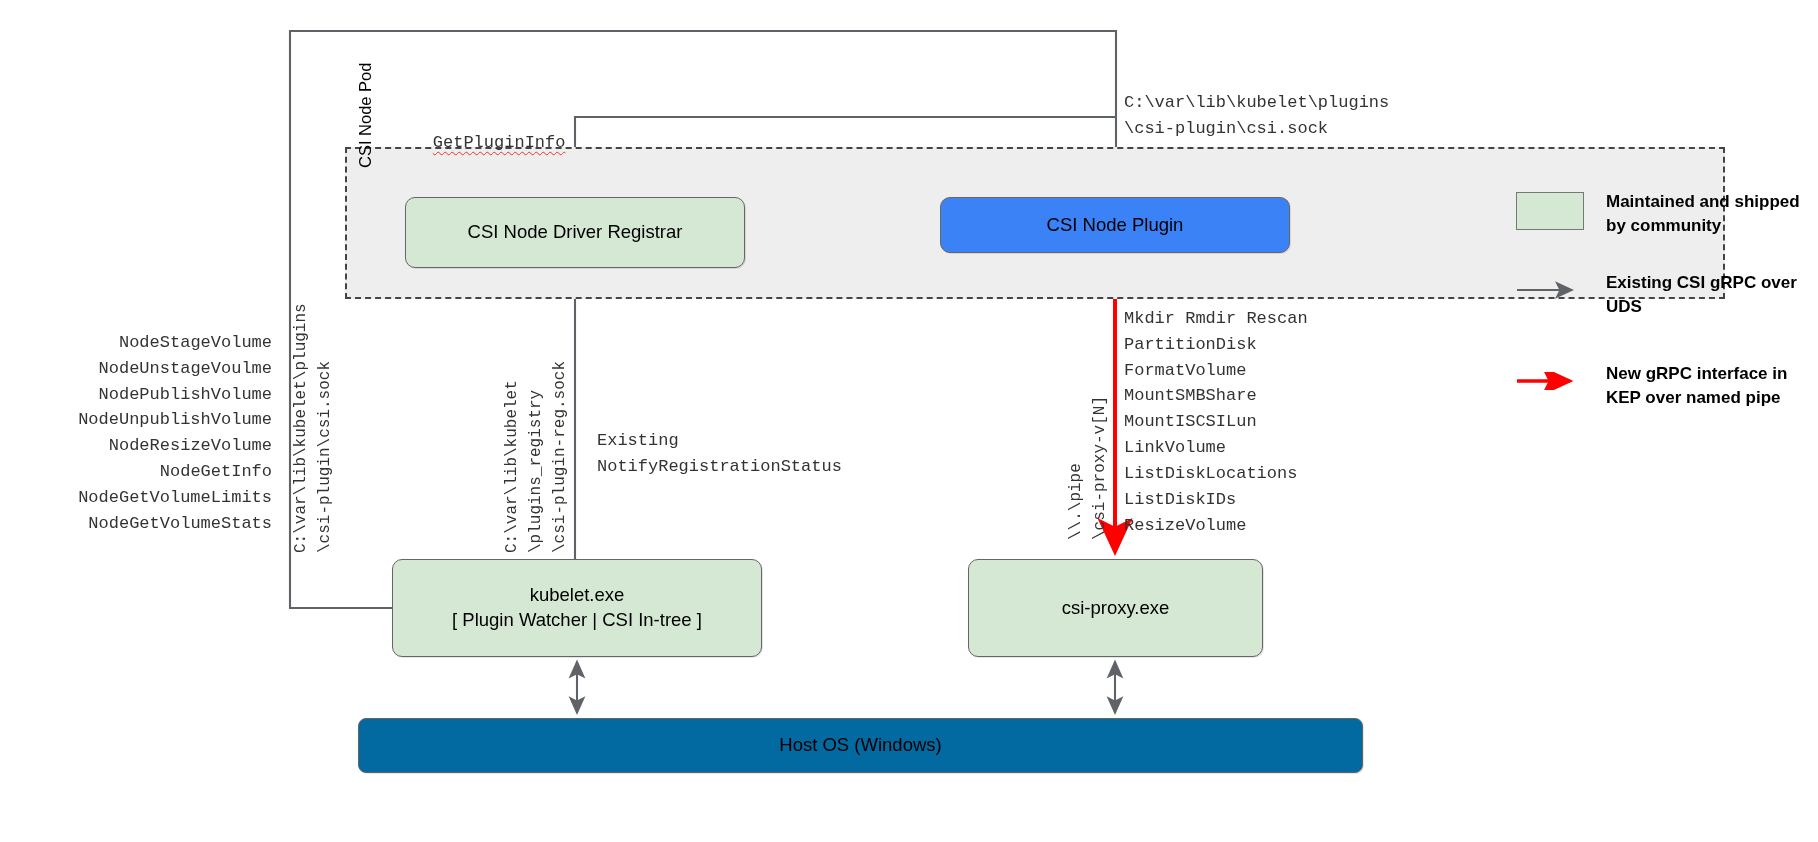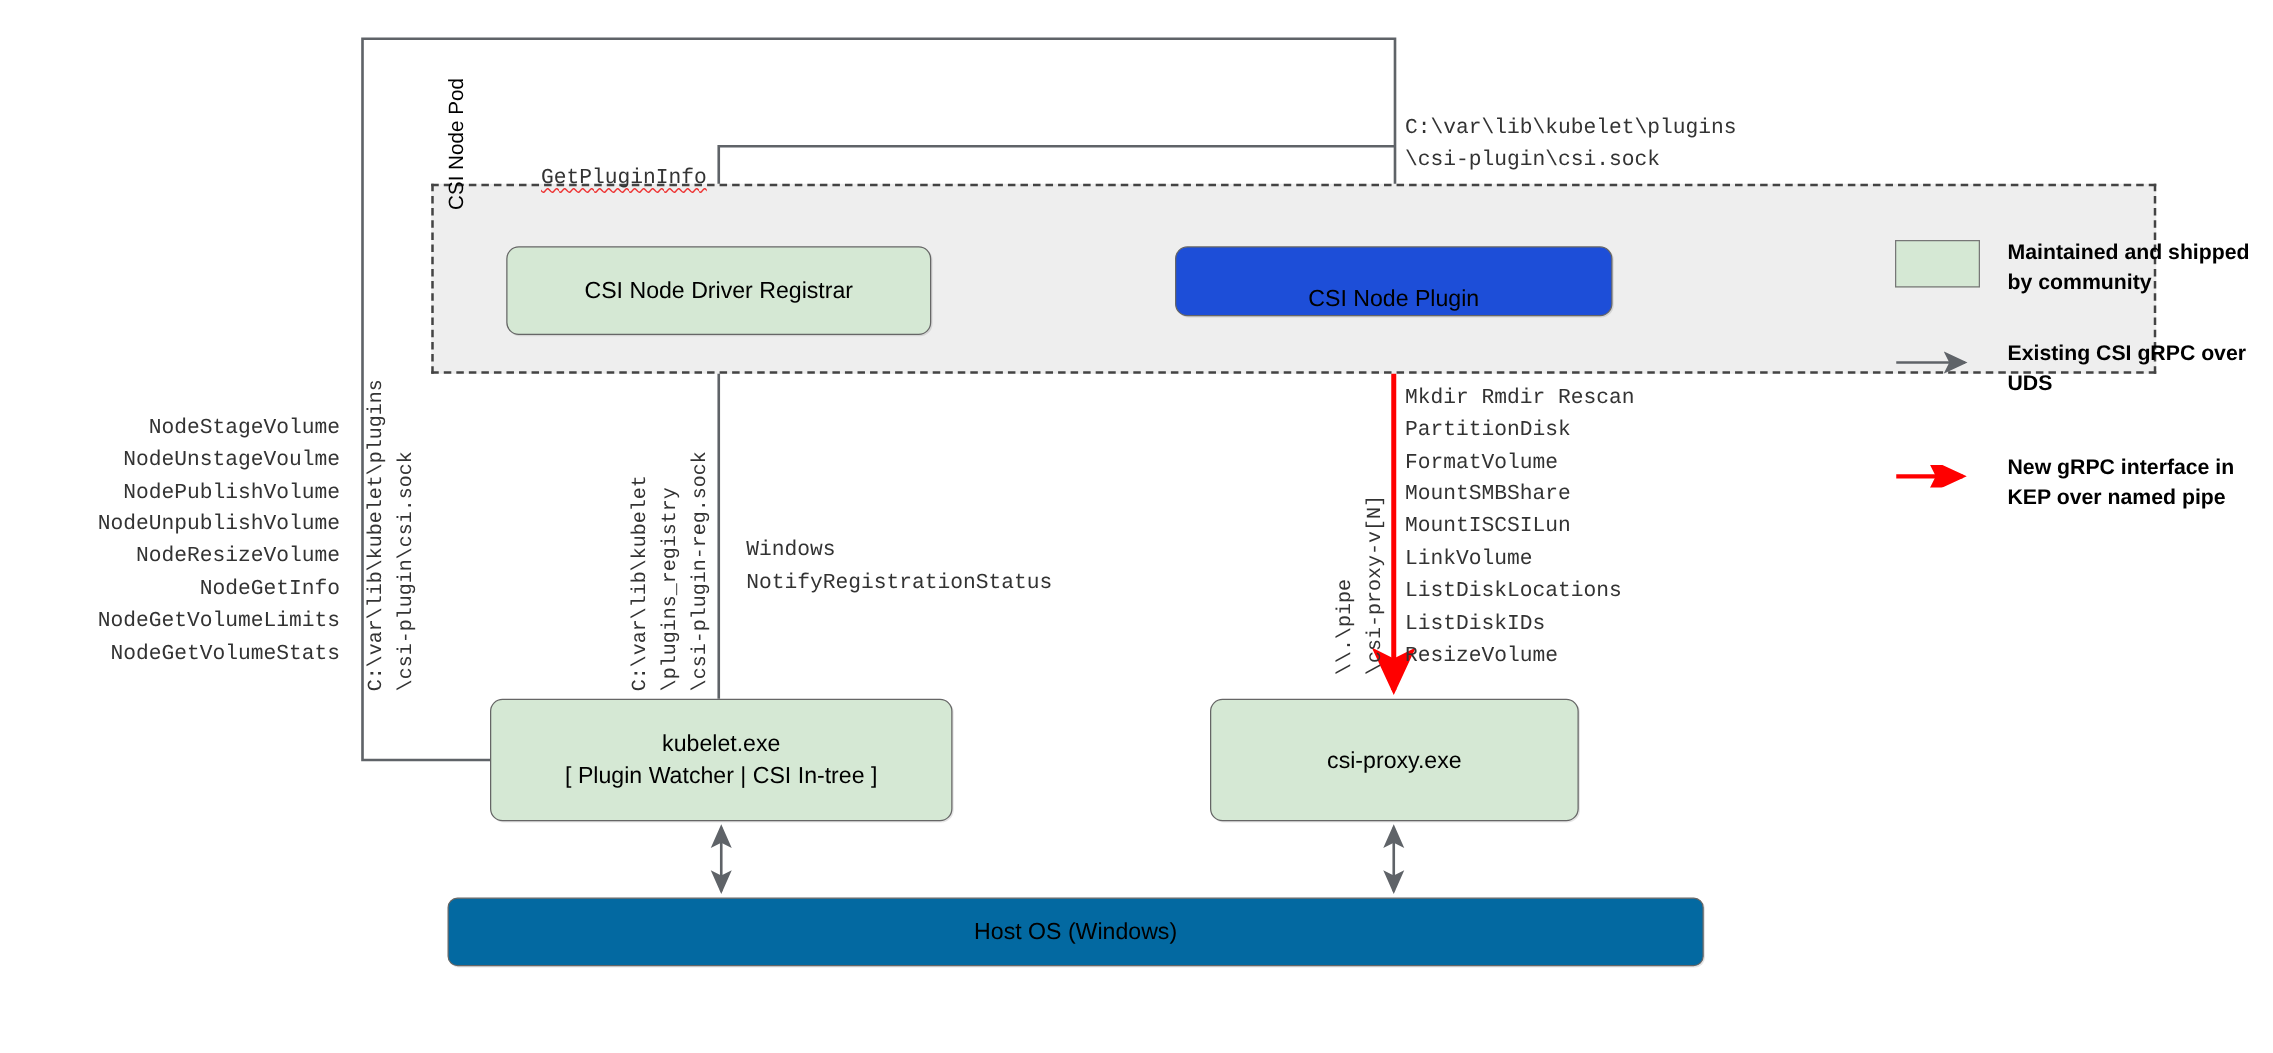--- a/index.html
+++ b/index.html
@@ -42,21 +42,21 @@
     align-items:center;
     justify-content:center;
     flex-direction:column;
     text-align:center;
     font-size:18.5px;
     line-height:1.35;
     color:#000;
     box-shadow:1px 1px 0 rgba(0,0,0,.10);
   }
   .green{background:#d5e8d4;}
-  .amber{background:#1d4ed8;justify-content:flex-end;}
+  .amber{background:#3b82f6;}
   .blue{background:#0369a1;}
 
   #box-registrar{left:405px;top:197px;width:340px;height:71px;}
   #box-plugin{left:940px;top:197px;width:350px;height:56px;}
   #box-kubelet{left:392px;top:559px;width:370px;height:98px;}
   #box-csiproxy{left:968px;top:559px;width:295px;height:98px;}
   #box-hostos{left:358px;top:718px;width:1005px;height:55px;border-radius:8px;font-size:18.5px;}
 
   .nodebox .l1{display:block;}
   .nodebox .l2{display:block;}
@@ -190,21 +190,21 @@
 
   <div class="lbl mono-lbl" id="lbl-node-calls">NodeStageVolume
 NodeUnstageVoulme
 NodePublishVolume
 NodeUnpublishVolume
 NodeResizeVolume
 NodeGetInfo
 NodeGetVolumeLimits
 NodeGetVolumeStats</div>
 
-  <div class="lbl mono-lbl" id="lbl-getinfo">Windows
+  <div class="lbl mono-lbl" id="lbl-getinfo">Existing
 NotifyRegistrationStatus</div>
 
   <div class="lbl mono-lbl" id="lbl-proxy-calls">Mkdir Rmdir Rescan
 PartitionDisk
 FormatVolume
 MountSMBShare
 MountISCSILun
 LinkVolume
 ListDiskLocations
 ListDiskIDs

